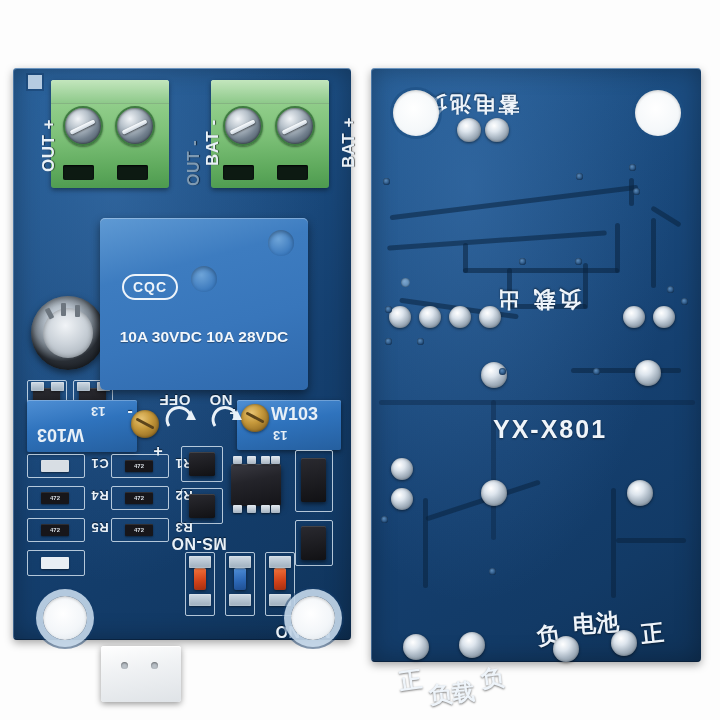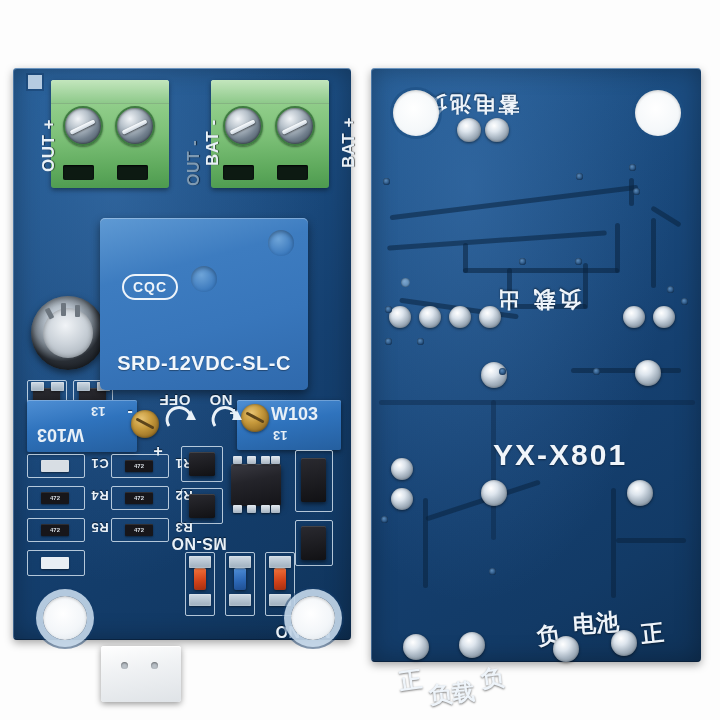--- a/index.html
+++ b/index.html
@@ -253,21 +253,21 @@
     <div class="pad" style="left:73px; top:364px; width:14px; height:9px;"></div>
 
     <div class="relay" style="left:87px; top:150px; width:208px; height:172px;">
       <div class="relay-dimple" style="right:14px; top:12px; width:26px; height:26px;"></div>
       <div class="relay-dimple" style="left:50%; margin-left:-13px; top:48px; width:26px; height:26px;"></div>
       <div class="cqc">CQC</div>
       <svg class="tri-logo" viewBox="0 0 36 32" width="36" height="32" style="left:90px; top:52px; border:none;">
         <path d="M18 2 L34 30 L2 30 Z" fill="none" stroke="#eef4fa" stroke-width="2.6" stroke-linejoin="round"></path>
         <path d="M7 25 L26 25 L30 30 L3 30 Z" fill="#eef4fa"></path>
       </svg>
-      <div class="relay-txt" style="top:134px; font-size:20px; letter-spacing:.5px;">SRD-12VDC-SL-C</div>
+      <div class="relay-txt" style="top:110px; font-size:15.5px;">10A  30VDC  10A  28VDC</div>
     </div>
 
     <div class="pot" style="left:14px; top:332px; width:110px; height:52px;">
       <div class="pot-label rot180" style="left:10px; top:24px; font-size:18px;">W103</div>
       <div class="pot-label rot180" style="left:64px; top:4px; font-size:13px;">13</div>
     </div>
     <div class="pot-screw" style="left:118px; top:342px;"></div>
 
     <div class="pot" style="left:224px; top:332px; width:104px; height:50px;">
       <div class="pot-label" style="left:34px; top:4px; font-size:18px;">W103</div>
@@ -385,21 +385,21 @@
     <div class="trace" style="left:240px; top:420px; width:5px; height:110px;"></div>
     <div class="trace" style="left:245px; top:470px; width:70px; height:5px;"></div>
 
     <div class="trace" style="left:8px; top:332px; width:316px; height:5px; opacity:.7;"></div>
     <div class="trace" style="left:120px; top:332px; width:5px; height:140px; opacity:.7;"></div>
 
     <div class="cn rot180" style="left:52px; top:22px; font-size:21px; letter-spacing:3px;">蓄电池负</div>
 
     <div class="cn rot180" style="left:122px; top:216px; font-size:22px; letter-spacing:4px;">负载 出</div>
 
-    <div class="model" style="left:122px; top:347px; font-size:30px;margin-top:23px;">YX-X801</div>
+    <div class="model" style="left:122px; top:347px; font-size:25px;">YX-X801</div>
 
     <div class="cn" style="left:28px; top:597px; font-size:23px; transform:rotate(-8deg);">正</div>
     <div class="cn" style="left:58px; top:610px; font-size:23px; transform:rotate(-6deg);">负载</div>
     <div class="cn" style="left:110px; top:595px; font-size:23px; transform:rotate(-7deg);">负</div>
     <div class="cn" style="left:166px; top:552px; font-size:23px; transform:rotate(-8deg);">负</div>
     <div class="cn" style="left:202px; top:540px; font-size:23px; transform:rotate(-4deg);">电池</div>
     <div class="cn" style="left:270px; top:550px; font-size:23px; transform:rotate(-6deg);">正</div>
 
     <div class="spad" style="left:86px; top:50px; width:24px; height:24px;"></div>
     <div class="spad" style="left:114px; top:50px; width:24px; height:24px;"></div>

